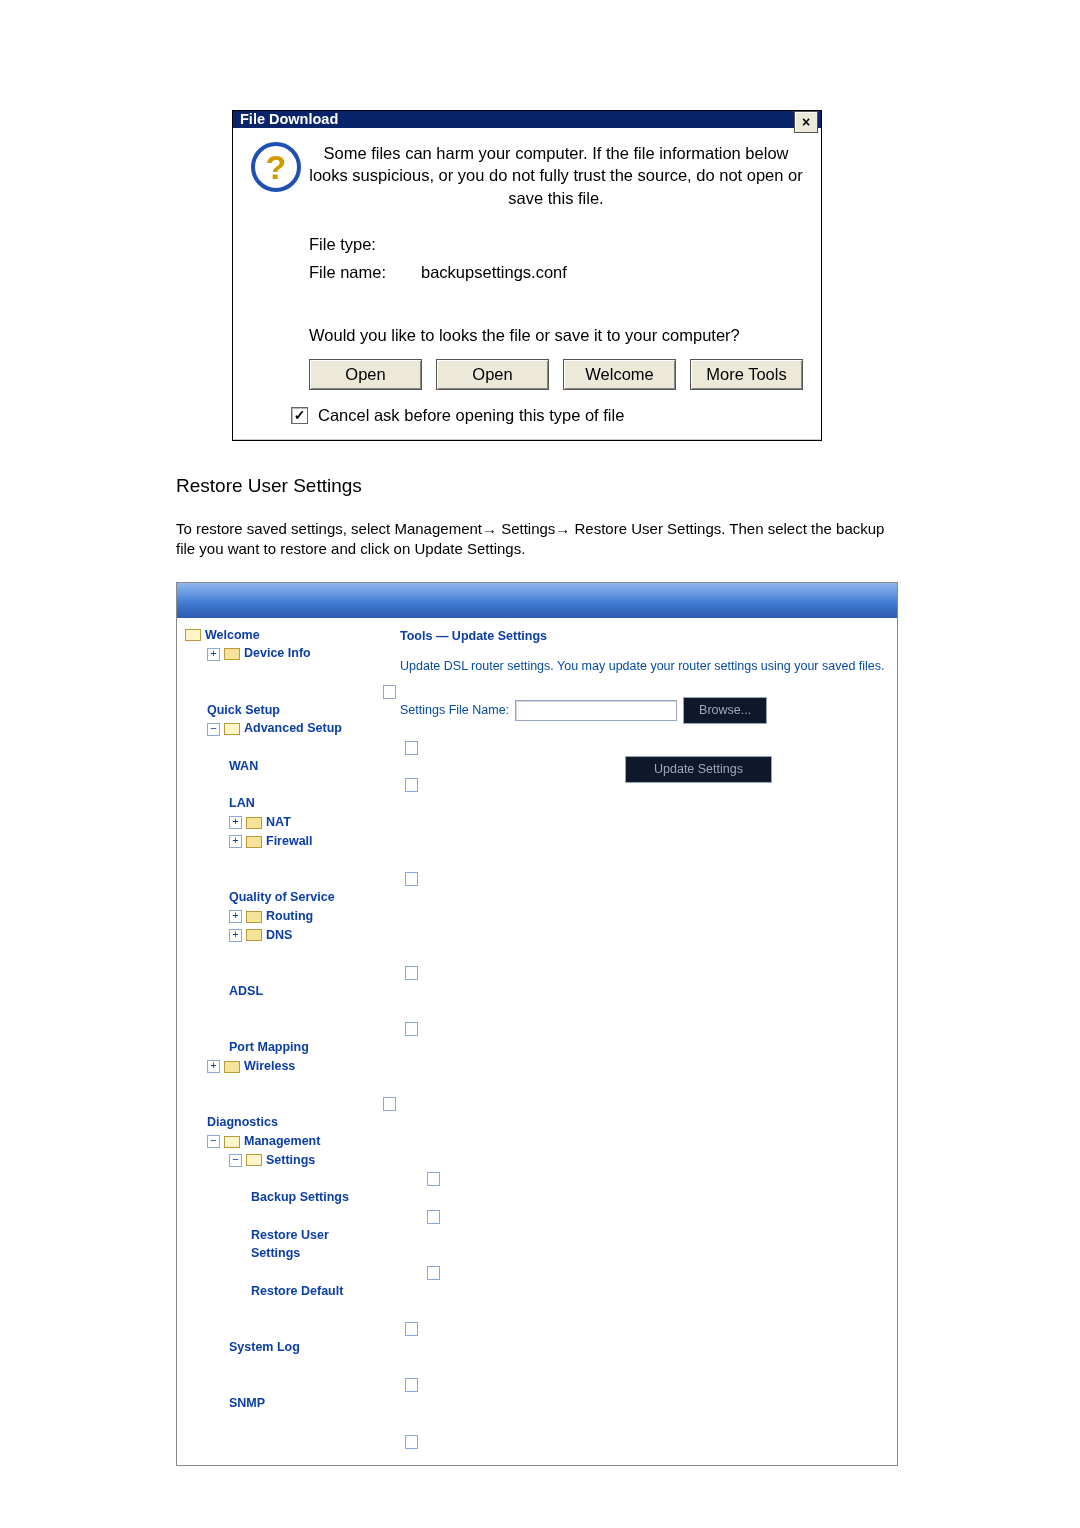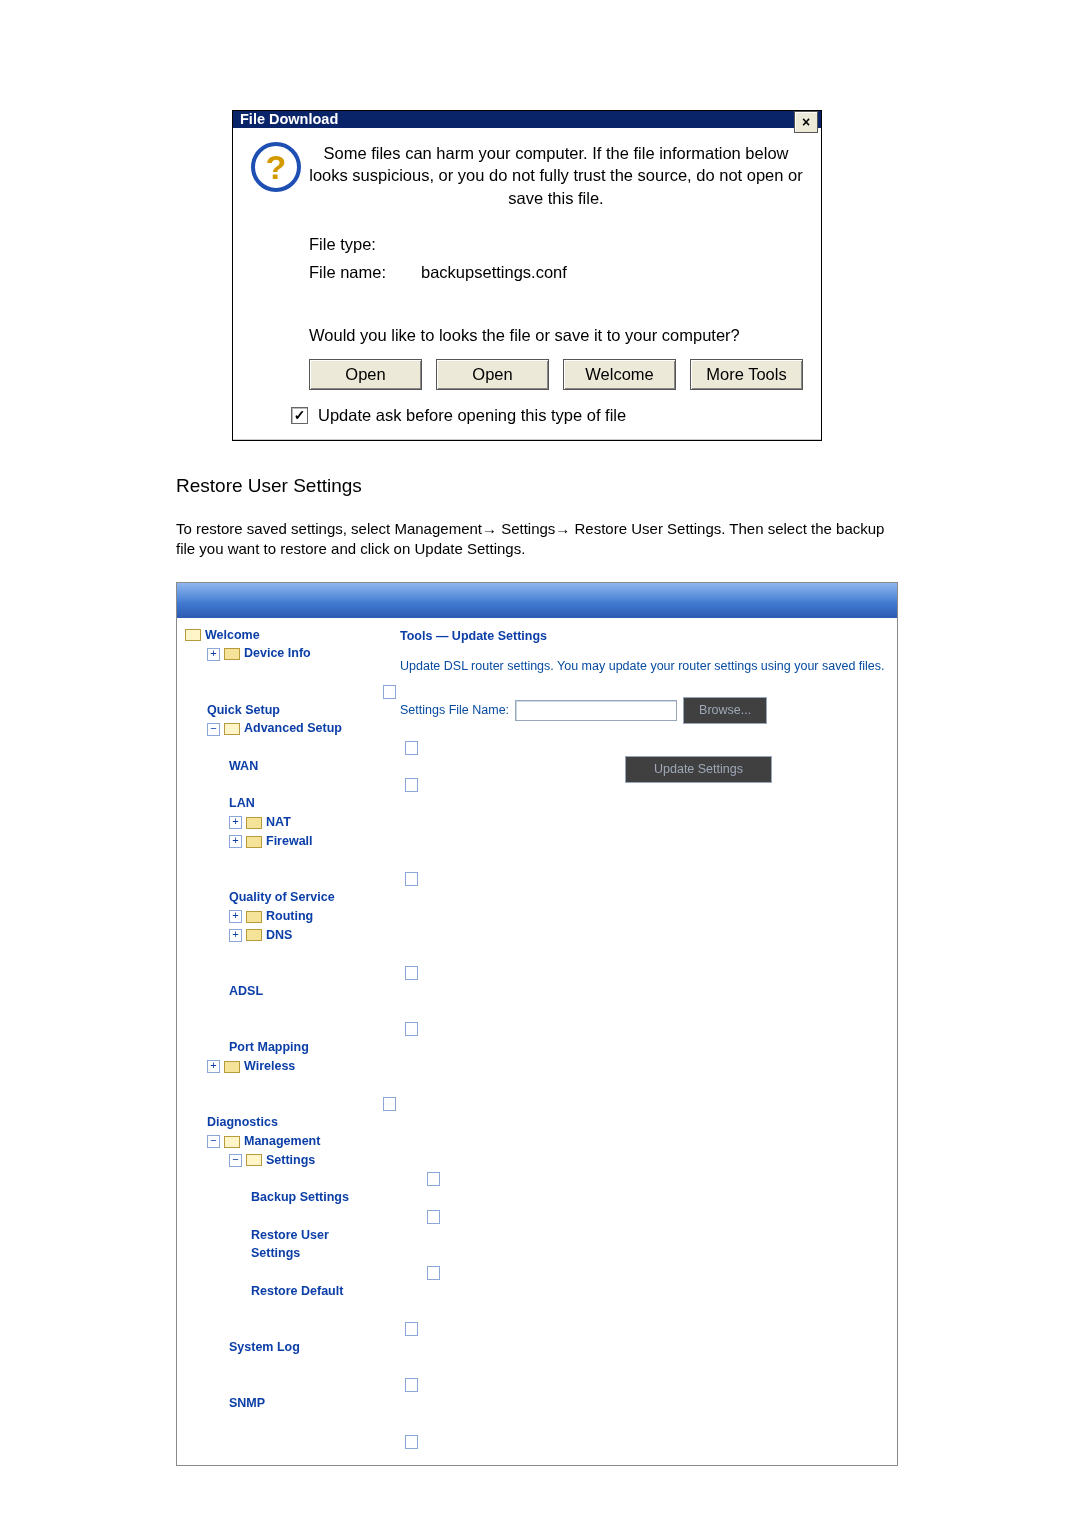--- a/index.html
+++ b/index.html
@@ -188,21 +188,21 @@
     background: #fff;
     border: 1px solid #97a6bb;
     box-shadow: inset 1px 1px 0 #cfd7e4;
   }
   .router-btn {
     display: inline-flex;
     align-items: center;
     justify-content: center;
     height: 25px;
     padding: 0 15px;
-    background: #404040;
+    background: #0f172a;
     border: 1px solid #97a6bb;
     color: #9ea8b7;
     font-size: 12.5px;
   }
   .router-btn.wide { padding: 0 28px; text-align: center; margin-left: 225px;}
 </style>
 </head>
 <body>
 
 <div class="page">
@@ -231,21 +231,21 @@
       </div>
       <div class="dlg-question">Would you like to looks the file or save it to your computer?</div>
       <div class="dlg-buttons">
         <div class="winbtn">Open</div>
         <div class="winbtn">Open</div>
         <div class="winbtn">Welcome</div>
         <div class="winbtn">More Tools</div>
       </div>
       <div class="dlg-check">
         <div class="checkbox">✓</div>
-        <div>Update ask before opening this type of file</div>
+        <div>Cancel ask before opening this type of file</div>
       </div>
     </div>
   </div>
 
   <div class="section-heading">Restore User Settings</div>
 
   <p class="body-text">
     <span>To restore saved settings, select Management→ Settings→ Restore User Settings.  Then select the backup file you want to restore and click on </span><span class="semibold">Update Settings</span><span>.</span>
   </p>
 

